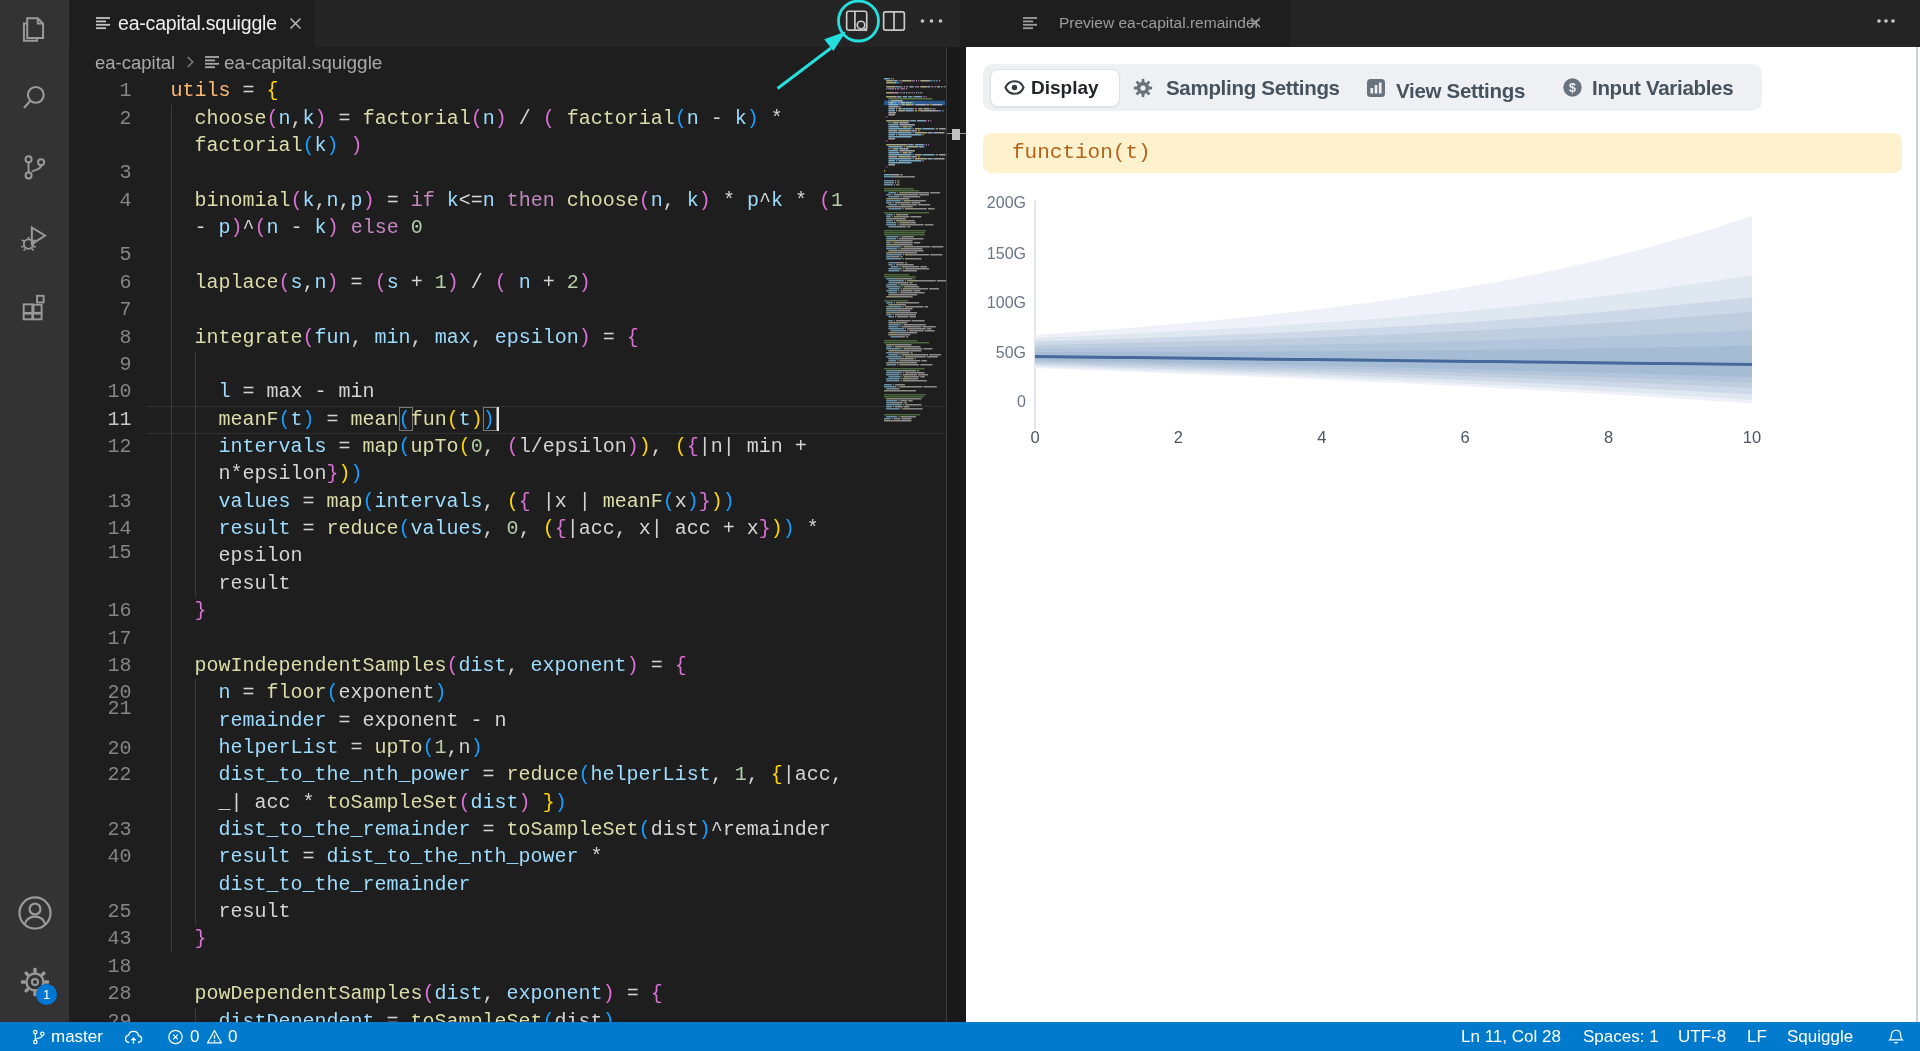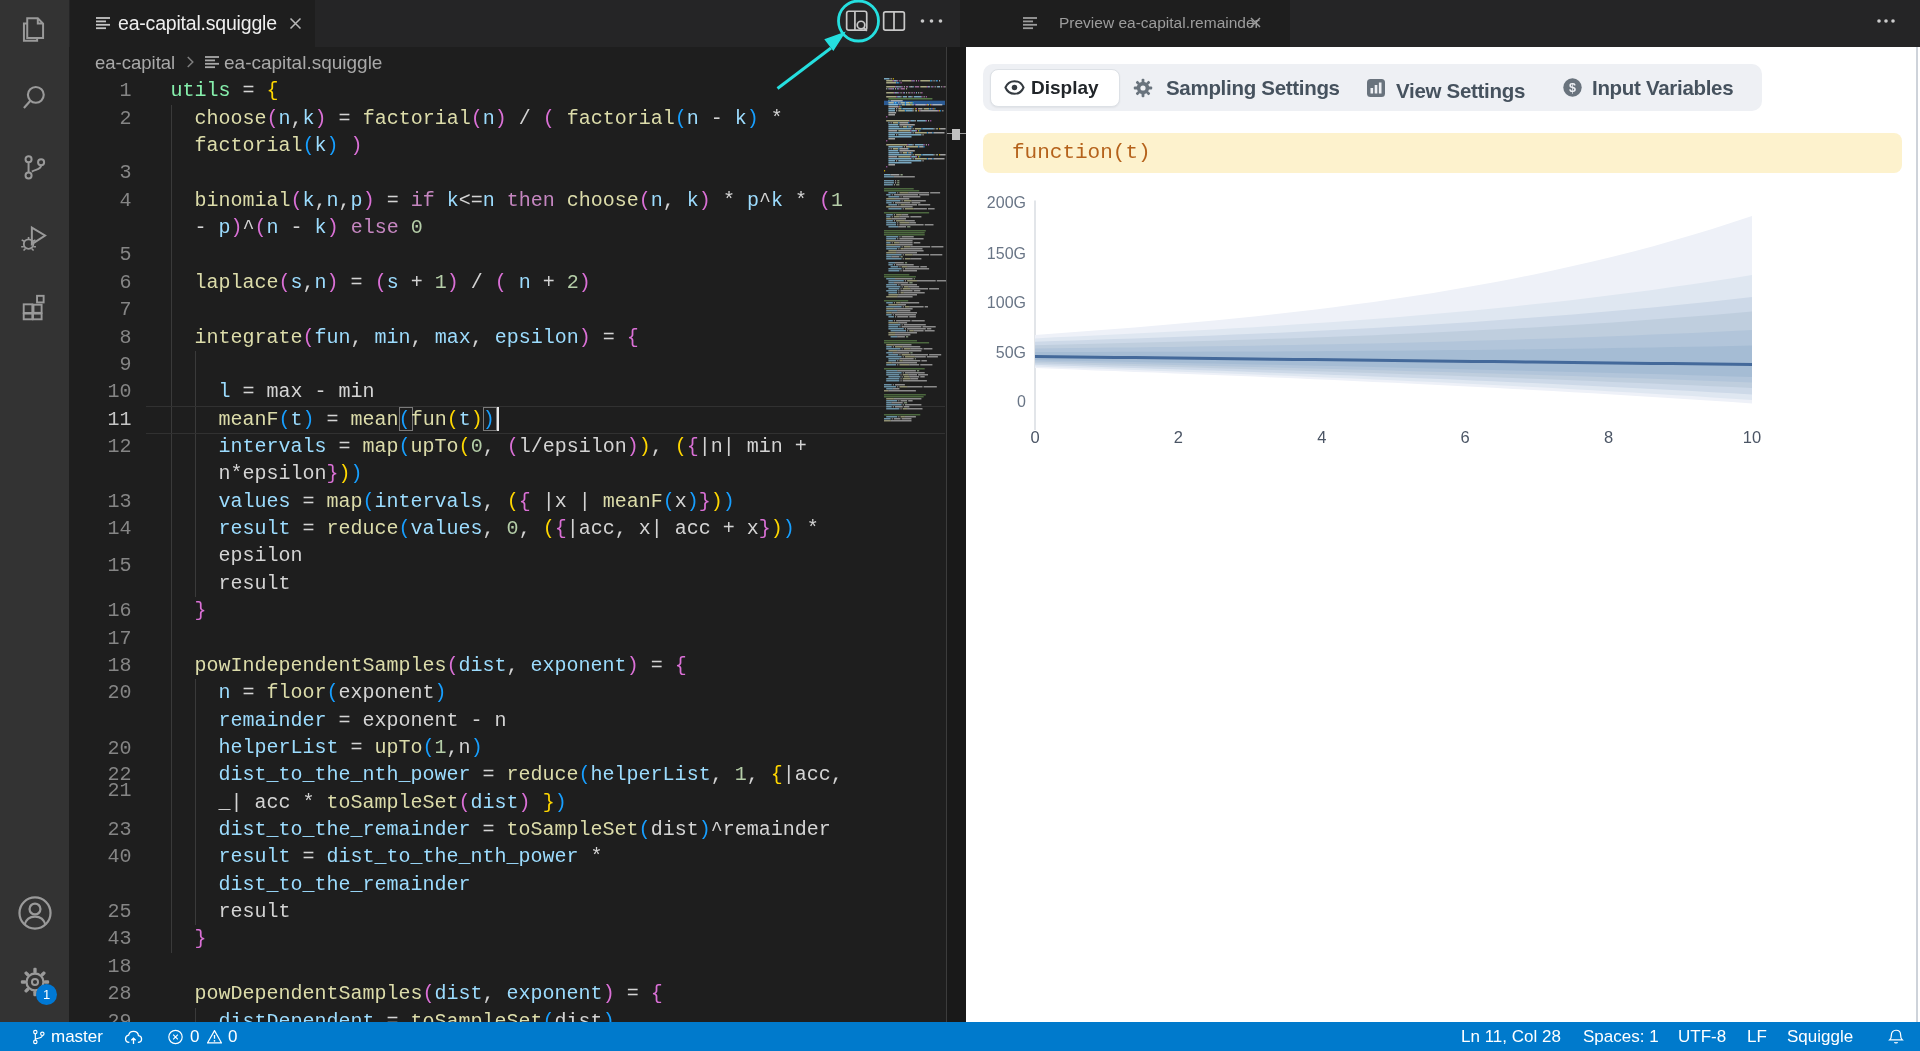--- a/index.html
+++ b/index.html
@@ -70,21 +70,21 @@
 <div class="abs" style="left:195px;top:1007.5px;width:1px;height:14.5px;background:#3a3a3a"></div>
 
 <div class="abs" style="left:146px;top:405.62px;width:799px;height:1px;background:#313131"></div>
 <div class="abs" style="left:146px;top:432.98px;width:799px;height:1px;background:#313131"></div>
 
 <div class="abs" style="left:398.5px;top:407.12px;width:14px;height:24px;border:1px solid #7a7a7a"></div>
 <div class="abs" style="left:482.8px;top:407.12px;width:14px;height:24px;border:1px solid #7a7a7a"></div>
 <div class="abs" style="left:496.8px;top:407.12px;width:2px;height:24px;background:#e8e8e8"></div>
 
 <div class="gut" style="top:77.30px">1</div>
-<div class="cl" style="top:77.30px"><span style="color:#86efac">utils</span><span style="color:#D4D4D4"> = </span><span style="color:#FFD700">{</span></div>
+<div class="cl" style="top:77.30px"><span style="color:#fdba74">utils</span><span style="color:#D4D4D4"> = </span><span style="color:#FFD700">{</span></div>
 <div class="gut" style="top:104.66px">2</div>
 <div class="cl" style="top:104.66px"><span style="color:#D4D4D4">  </span><span style="color:#DCDCAA">choose</span><span style="color:#DA70D6">(</span><span style="color:#9CDCFE">n</span><span style="color:#D4D4D4">,</span><span style="color:#9CDCFE">k</span><span style="color:#DA70D6">)</span><span style="color:#D4D4D4"> = </span><span style="color:#DCDCAA">factorial</span><span style="color:#DA70D6">(</span><span style="color:#9CDCFE">n</span><span style="color:#DA70D6">)</span><span style="color:#D4D4D4"> / </span><span style="color:#DA70D6">(</span><span style="color:#D4D4D4"> </span><span style="color:#DCDCAA">factorial</span><span style="color:#179FFF">(</span><span style="color:#9CDCFE">n</span><span style="color:#D4D4D4"> - </span><span style="color:#9CDCFE">k</span><span style="color:#179FFF">)</span><span style="color:#D4D4D4"> *</span></div>
 <div class="cl" style="top:132.02px"><span style="color:#D4D4D4">  </span><span style="color:#DCDCAA">factorial</span><span style="color:#179FFF">(</span><span style="color:#9CDCFE">k</span><span style="color:#179FFF">)</span><span style="color:#D4D4D4"> </span><span style="color:#DA70D6">)</span></div>
 <div class="gut" style="top:159.38px">3</div>
 <div class="gut" style="top:186.74px">4</div>
 <div class="cl" style="top:186.74px"><span style="color:#D4D4D4">  </span><span style="color:#DCDCAA">binomial</span><span style="color:#DA70D6">(</span><span style="color:#9CDCFE">k</span><span style="color:#D4D4D4">,</span><span style="color:#9CDCFE">n</span><span style="color:#D4D4D4">,</span><span style="color:#9CDCFE">p</span><span style="color:#DA70D6">)</span><span style="color:#D4D4D4"> = </span><span style="color:#C586C0">if</span><span style="color:#D4D4D4"> </span><span style="color:#9CDCFE">k</span><span style="color:#D4D4D4">&lt;=</span><span style="color:#9CDCFE">n</span><span style="color:#D4D4D4"> </span><span style="color:#C586C0">then</span><span style="color:#D4D4D4"> </span><span style="color:#DCDCAA">choose</span><span style="color:#DA70D6">(</span><span style="color:#9CDCFE">n</span><span style="color:#D4D4D4">, </span><span style="color:#9CDCFE">k</span><span style="color:#DA70D6">)</span><span style="color:#D4D4D4"> * </span><span style="color:#9CDCFE">p</span><span style="color:#D4D4D4">^</span><span style="color:#9CDCFE">k</span><span style="color:#D4D4D4"> * </span><span style="color:#DA70D6">(</span><span style="color:#B5CEA8">1</span></div>
 <div class="cl" style="top:214.10px"><span style="color:#D4D4D4">  - </span><span style="color:#9CDCFE">p</span><span style="color:#DA70D6">)</span><span style="color:#D4D4D4">^</span><span style="color:#DA70D6">(</span><span style="color:#9CDCFE">n</span><span style="color:#D4D4D4"> - </span><span style="color:#9CDCFE">k</span><span style="color:#DA70D6">)</span><span style="color:#D4D4D4"> </span><span style="color:#C586C0">else</span><span style="color:#D4D4D4"> </span><span style="color:#B5CEA8">0</span></div>
 <div class="gut" style="top:241.46px">5</div>
 <div class="gut" style="top:268.82px">6</div>
 <div class="cl" style="top:268.82px"><span style="color:#D4D4D4">  </span><span style="color:#DCDCAA">laplace</span><span style="color:#DA70D6">(</span><span style="color:#9CDCFE">s</span><span style="color:#D4D4D4">,</span><span style="color:#9CDCFE">n</span><span style="color:#DA70D6">)</span><span style="color:#D4D4D4"> = </span><span style="color:#DA70D6">(</span><span style="color:#9CDCFE">s</span><span style="color:#D4D4D4"> + </span><span style="color:#B5CEA8">1</span><span style="color:#DA70D6">)</span><span style="color:#D4D4D4"> / </span><span style="color:#DA70D6">(</span><span style="color:#D4D4D4"> </span><span style="color:#9CDCFE">n</span><span style="color:#D4D4D4"> + </span><span style="color:#B5CEA8">2</span><span style="color:#DA70D6">)</span></div>
@@ -98,32 +98,32 @@
 <div class="gut cur" style="top:405.62px">11</div>
 <div class="cl" style="top:405.62px"><span style="color:#D4D4D4">    </span><span style="color:#DCDCAA">meanF</span><span style="color:#179FFF">(</span><span style="color:#9CDCFE">t</span><span style="color:#179FFF">)</span><span style="color:#D4D4D4"> = </span><span style="color:#DCDCAA">mean</span><span style="color:#179FFF">(</span><span style="color:#DCDCAA">fun</span><span style="color:#FFD700">(</span><span style="color:#9CDCFE">t</span><span style="color:#FFD700">)</span><span style="color:#179FFF">)</span></div>
 <div class="gut" style="top:432.98px">12</div>
 <div class="cl" style="top:432.98px"><span style="color:#D4D4D4">    </span><span style="color:#9CDCFE">intervals</span><span style="color:#D4D4D4"> = </span><span style="color:#DCDCAA">map</span><span style="color:#179FFF">(</span><span style="color:#DCDCAA">upTo</span><span style="color:#FFD700">(</span><span style="color:#B5CEA8">0</span><span style="color:#D4D4D4">, </span><span style="color:#DA70D6">(</span><span style="color:#D4D4D4">l/epsilon</span><span style="color:#DA70D6">)</span><span style="color:#FFD700">)</span><span style="color:#D4D4D4">, </span><span style="color:#FFD700">(</span><span style="color:#DA70D6">{</span><span style="color:#D4D4D4">|n| min +</span></div>
 <div class="cl" style="top:460.34px"><span style="color:#D4D4D4">    n*epsilon</span><span style="color:#DA70D6">}</span><span style="color:#FFD700">)</span><span style="color:#179FFF">)</span></div>
 <div class="gut" style="top:487.70px">13</div>
 <div class="cl" style="top:487.70px"><span style="color:#D4D4D4">    </span><span style="color:#9CDCFE">values</span><span style="color:#D4D4D4"> = </span><span style="color:#DCDCAA">map</span><span style="color:#179FFF">(</span><span style="color:#9CDCFE">intervals</span><span style="color:#D4D4D4">, </span><span style="color:#FFD700">(</span><span style="color:#DA70D6">{</span><span style="color:#D4D4D4"> |x | </span><span style="color:#DCDCAA">meanF</span><span style="color:#179FFF">(</span><span style="color:#D4D4D4">x</span><span style="color:#179FFF">)</span><span style="color:#DA70D6">}</span><span style="color:#FFD700">)</span><span style="color:#179FFF">)</span></div>
 <div class="gut" style="top:515.06px">14</div>
 <div class="cl" style="top:515.06px"><span style="color:#D4D4D4">    </span><span style="color:#9CDCFE">result</span><span style="color:#D4D4D4"> = </span><span style="color:#DCDCAA">reduce</span><span style="color:#179FFF">(</span><span style="color:#9CDCFE">values</span><span style="color:#D4D4D4">, </span><span style="color:#B5CEA8">0</span><span style="color:#D4D4D4">, </span><span style="color:#FFD700">(</span><span style="color:#DA70D6">{</span><span style="color:#D4D4D4">|acc, x| acc + x</span><span style="color:#DA70D6">}</span><span style="color:#FFD700">)</span><span style="color:#179FFF">)</span><span style="color:#D4D4D4"> *</span></div>
 <div class="cl" style="top:542.42px"><span style="color:#D4D4D4">    epsilon</span></div>
-<div class="gut" style="top:552px">15</div>
+<div class="gut" style="top:539px">15</div>
 <div class="cl" style="top:569.78px"><span style="color:#D4D4D4">    result</span></div>
 <div class="gut" style="top:597.14px">16</div>
 <div class="cl" style="top:597.14px"><span style="color:#D4D4D4">  </span><span style="color:#DA70D6">}</span></div>
 <div class="gut" style="top:624.50px">17</div>
 <div class="gut" style="top:651.86px">18</div>
 <div class="cl" style="top:651.86px"><span style="color:#D4D4D4">  </span><span style="color:#DCDCAA">powIndependentSamples</span><span style="color:#DA70D6">(</span><span style="color:#9CDCFE">dist</span><span style="color:#D4D4D4">, </span><span style="color:#9CDCFE">exponent</span><span style="color:#DA70D6">)</span><span style="color:#D4D4D4"> = </span><span style="color:#DA70D6">{</span></div>
 <div class="gut" style="top:679.22px">20</div>
 <div class="cl" style="top:679.22px"><span style="color:#D4D4D4">    </span><span style="color:#9CDCFE">n</span><span style="color:#D4D4D4"> = </span><span style="color:#DCDCAA">floor</span><span style="color:#179FFF">(</span><span style="color:#D4D4D4">exponent</span><span style="color:#179FFF">)</span></div>
 <div class="gut" style="top:735px">20</div>
 <div class="cl" style="top:706.58px"><span style="color:#D4D4D4">    </span><span style="color:#9CDCFE">remainder</span><span style="color:#D4D4D4"> = exponent - n</span></div>
-<div class="gut" style="top:777px">21</div>
+<div class="gut" style="top:695px">21</div>
 <div class="cl" style="top:733.94px"><span style="color:#D4D4D4">    </span><span style="color:#9CDCFE">helperList</span><span style="color:#D4D4D4"> = </span><span style="color:#DCDCAA">upTo</span><span style="color:#179FFF">(</span><span style="color:#B5CEA8">1</span><span style="color:#D4D4D4">,n</span><span style="color:#179FFF">)</span></div>
 <div class="gut" style="top:761.30px">22</div>
 <div class="cl" style="top:761.30px"><span style="color:#D4D4D4">    </span><span style="color:#9CDCFE">dist_to_the_nth_power</span><span style="color:#D4D4D4"> = </span><span style="color:#DCDCAA">reduce</span><span style="color:#179FFF">(</span><span style="color:#9CDCFE">helperList</span><span style="color:#D4D4D4">, </span><span style="color:#B5CEA8">1</span><span style="color:#D4D4D4">, </span><span style="color:#FFD700">{</span><span style="color:#D4D4D4">|acc,</span></div>
 <div class="cl" style="top:788.66px"><span style="color:#D4D4D4">    _| acc * </span><span style="color:#DCDCAA">toSampleSet</span><span style="color:#DA70D6">(</span><span style="color:#9CDCFE">dist</span><span style="color:#DA70D6">)</span><span style="color:#D4D4D4"> </span><span style="color:#FFD700">}</span><span style="color:#179FFF">)</span></div>
 <div class="gut" style="top:816.02px">23</div>
 <div class="cl" style="top:816.02px"><span style="color:#D4D4D4">    </span><span style="color:#9CDCFE">dist_to_the_remainder</span><span style="color:#D4D4D4"> = </span><span style="color:#DCDCAA">toSampleSet</span><span style="color:#179FFF">(</span><span style="color:#D4D4D4">dist</span><span style="color:#179FFF">)</span><span style="color:#D4D4D4">^remainder</span></div>
 <div class="gut" style="top:843.38px">40</div>
 <div class="cl" style="top:843.38px"><span style="color:#D4D4D4">    </span><span style="color:#9CDCFE">result</span><span style="color:#D4D4D4"> = </span><span style="color:#9CDCFE">dist_to_the_nth_power</span><span style="color:#D4D4D4"> *</span></div>
 <div class="cl" style="top:870.74px"><span style="color:#D4D4D4">    </span><span style="color:#9CDCFE">dist_to_the_remainder</span></div>
 <div class="gut" style="top:898.10px">25</div>

